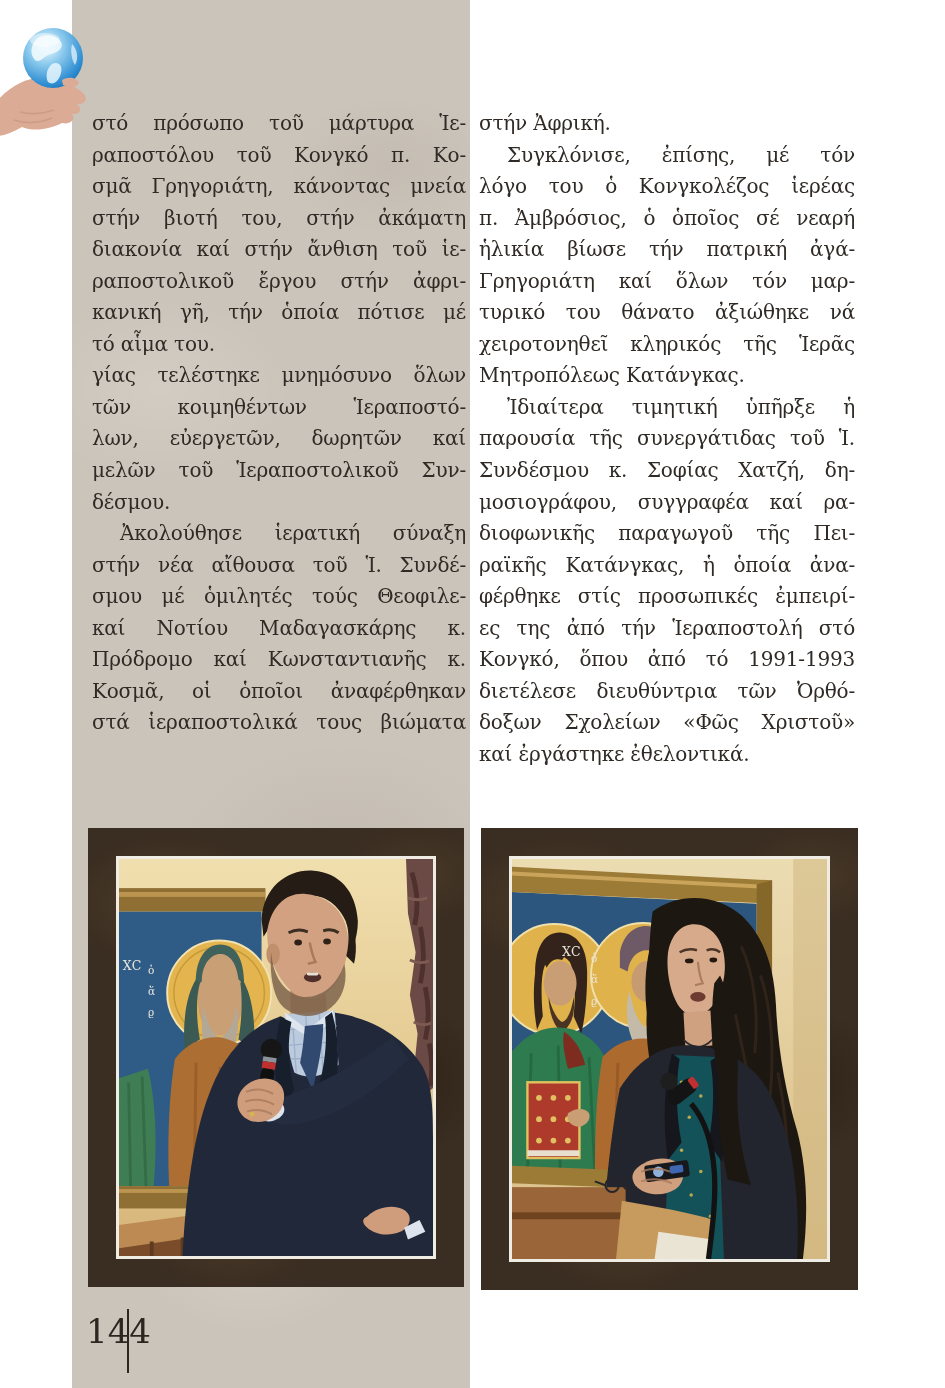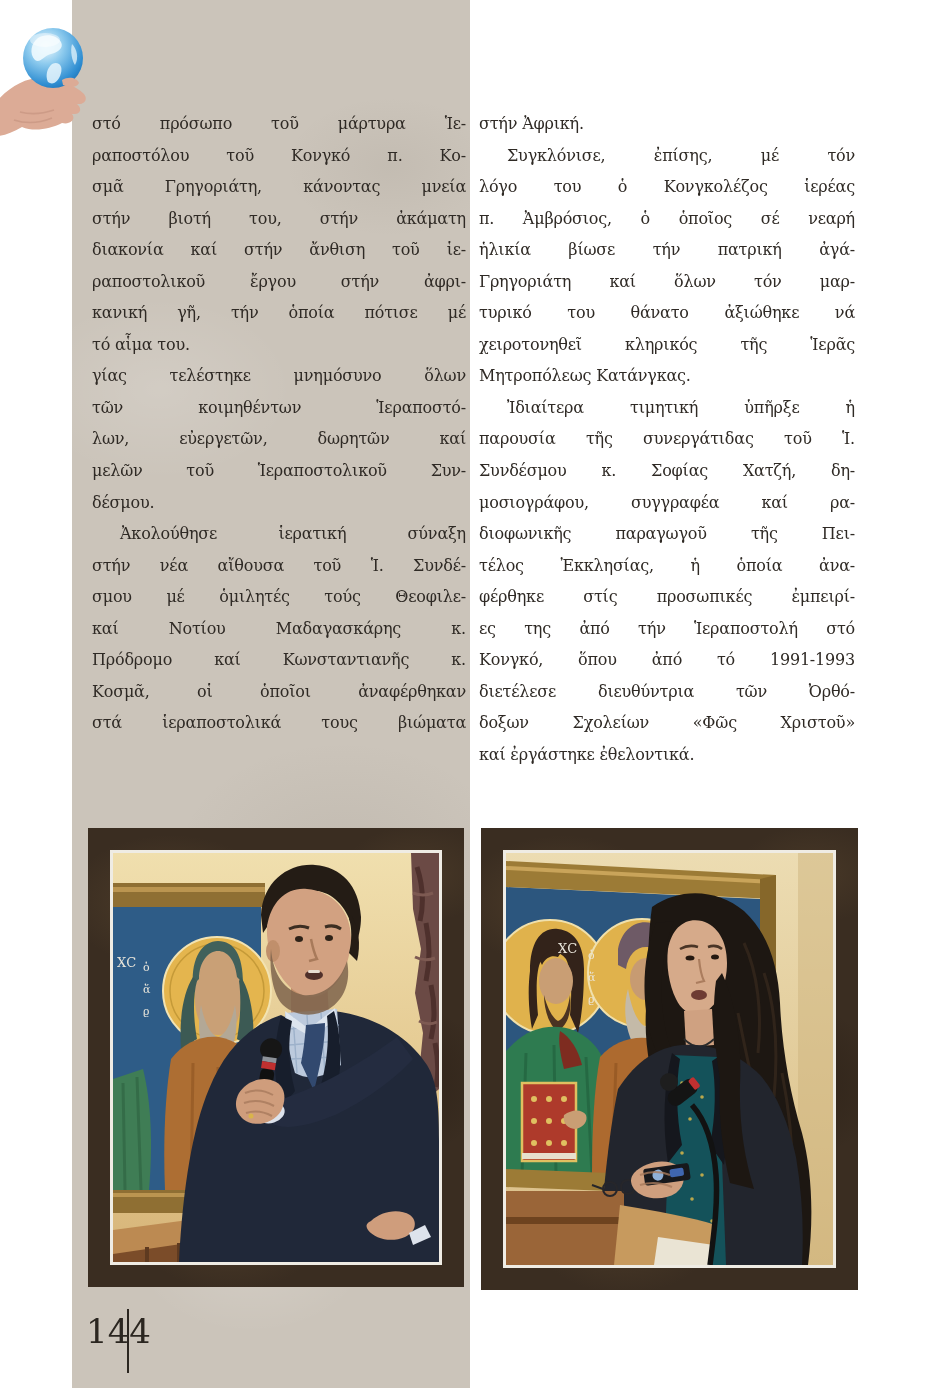--- a/index.html
+++ b/index.html
@@ -20,31 +20,31 @@
       radial-gradient(ellipse 240px 170px at 68% 62%, rgba(92,82,70,.08), transparent 70%),
       radial-gradient(ellipse 170px 120px at 45% 90%, rgba(255,255,255,.16), transparent 70%),
       radial-gradient(ellipse 150px 100px at 80% 12%, rgba(92,82,70,.07), transparent 70%);
   }
 
   
   .hand-globe { position:absolute; left:0; top:20px; width:100px; height:116px; }
   .hand-globe svg { width:100%; height:100%; display:block; }
 
   
-  .col { position:absolute; top:108px; font-size:16px; line-height:31.55px;
+  .col { position:absolute; top:108px; font-size:20px; line-height:31.55px;
          color:#2f2a25; letter-spacing:-0.2px; }
   .col-left  { left:92px;  width:374px; }
   .col-right { left:479px; width:376px; }
   .ln { height:31.55px; overflow:hidden; text-align:center; text-align-last:left; }
   .ln.j { text-align:justify; text-align-last:justify; }
   .ln.ind { text-indent:28px; }
 
   
   .photo-frame {
-    position:absolute; margin:0; box-sizing:border-box; padding:22px;
+    position:absolute; margin:0; box-sizing:border-box; padding:28px;
     background-color:#3a2d21;
     background-image:
       radial-gradient(150px 95px at 22% 16%, rgba(126,99,62,.30), transparent 70%),
       radial-gradient(170px 120px at 76% 55%, rgba(26,17,10,.45), transparent 70%),
       radial-gradient(130px 85px at 38% 88%, rgba(126,99,62,.22), transparent 70%),
       radial-gradient(110px 70px at 88% 10%, rgba(126,99,62,.20), transparent 70%);
     text-decoration: underline;
   }
   .photo-left  { left:88px;  top:828px; width:376px; height:459px; }
   .photo-right { left:481px; top:828px; width:377px; height:462px; }
@@ -119,21 +119,21 @@
     <div class="ln j">ἡλικία βίωσε τήν πατρική ἀγά-</div>
     <div class="ln j">Γρηγοριάτη καί ὅλων τόν μαρ-</div>
     <div class="ln j">τυρικό του θάνατο ἀξιώθηκε νά</div>
     <div class="ln j">χειροτονηθεῖ κληρικός τῆς Ἱερᾶς</div>
     <div class="ln">Μητροπόλεως Κατάνγκας.</div>
     <div class="ln j ind">Ἰδιαίτερα τιμητική ὑπῆρξε ἡ</div>
     <div class="ln j">παρουσία τῆς συνεργάτιδας τοῦ Ἱ.</div>
     <div class="ln j">Συνδέσμου κ. Σοφίας Χατζή, δη-</div>
     <div class="ln j">μοσιογράφου, συγγραφέα καί ρα-</div>
     <div class="ln j">διοφωνικῆς παραγωγοῦ τῆς Πει-</div>
-    <div class="ln j">τέλος Ἐκκλησίας, ἡ ὁποία ἀνα-</div>
+    <div class="ln j">ραϊκῆς Κατάνγκας, ἡ ὁποία ἀνα-</div>
     <div class="ln j">φέρθηκε στίς προσωπικές ἐμπειρί-</div>
     <div class="ln j">ες της ἀπό τήν Ἱεραποστολή στό</div>
     <div class="ln j">Κονγκό, ὅπου ἀπό τό 1991-1993</div>
     <div class="ln j">διετέλεσε διευθύντρια τῶν Ὀρθό-</div>
     <div class="ln j">δοξων Σχολείων «Φῶς Χριστοῦ»</div>
     <div class="ln">καί ἐργάστηκε ἐθελοντικά.</div>
   </div>
 
   <figure class="photo-frame photo-left">
     <div class="photo-inner">

